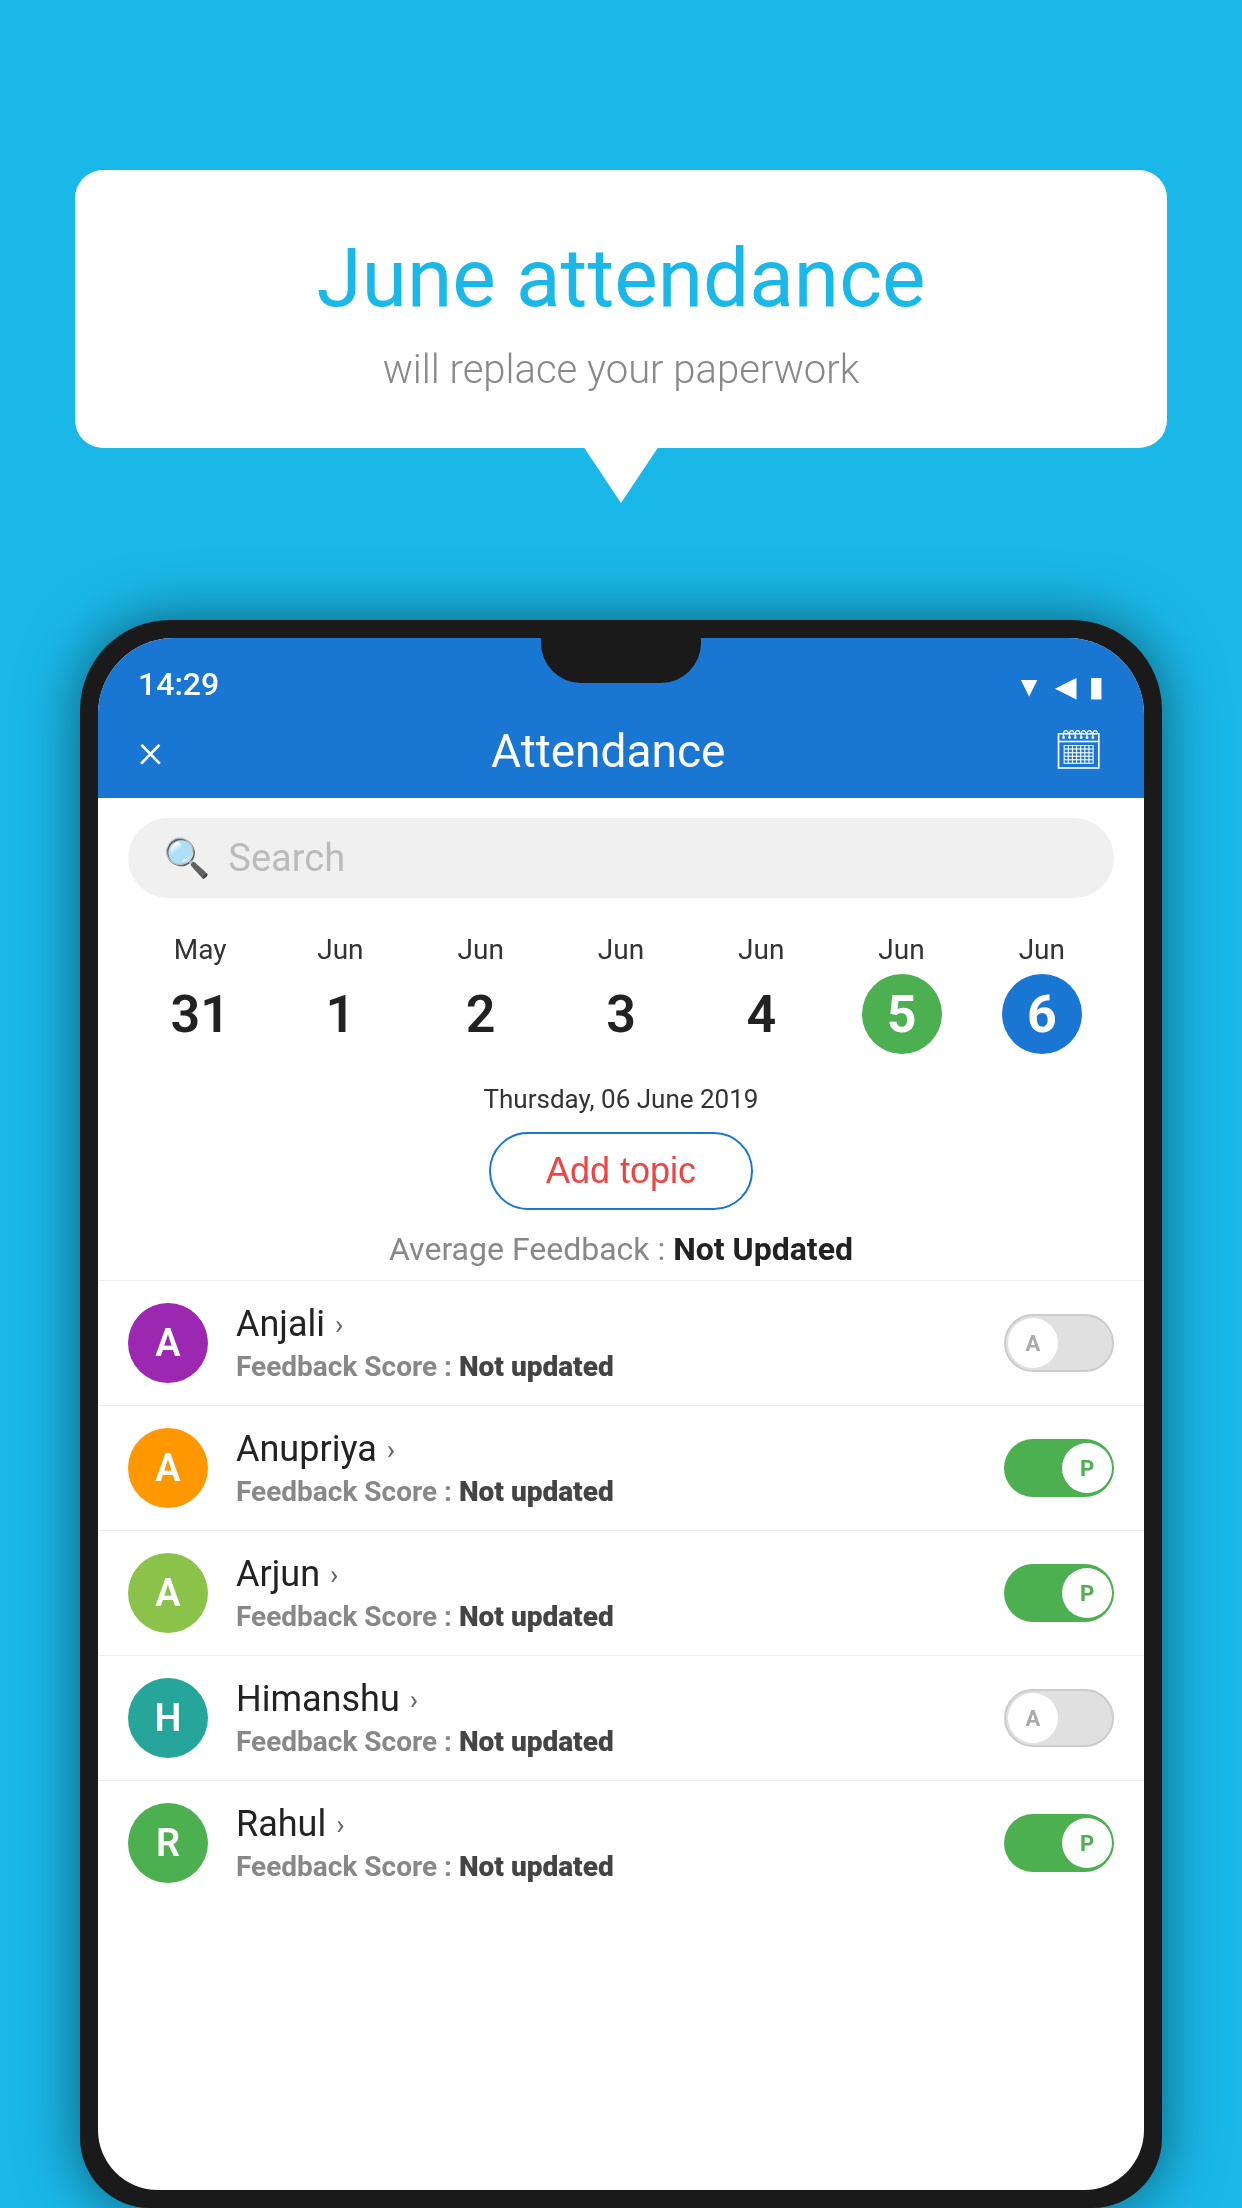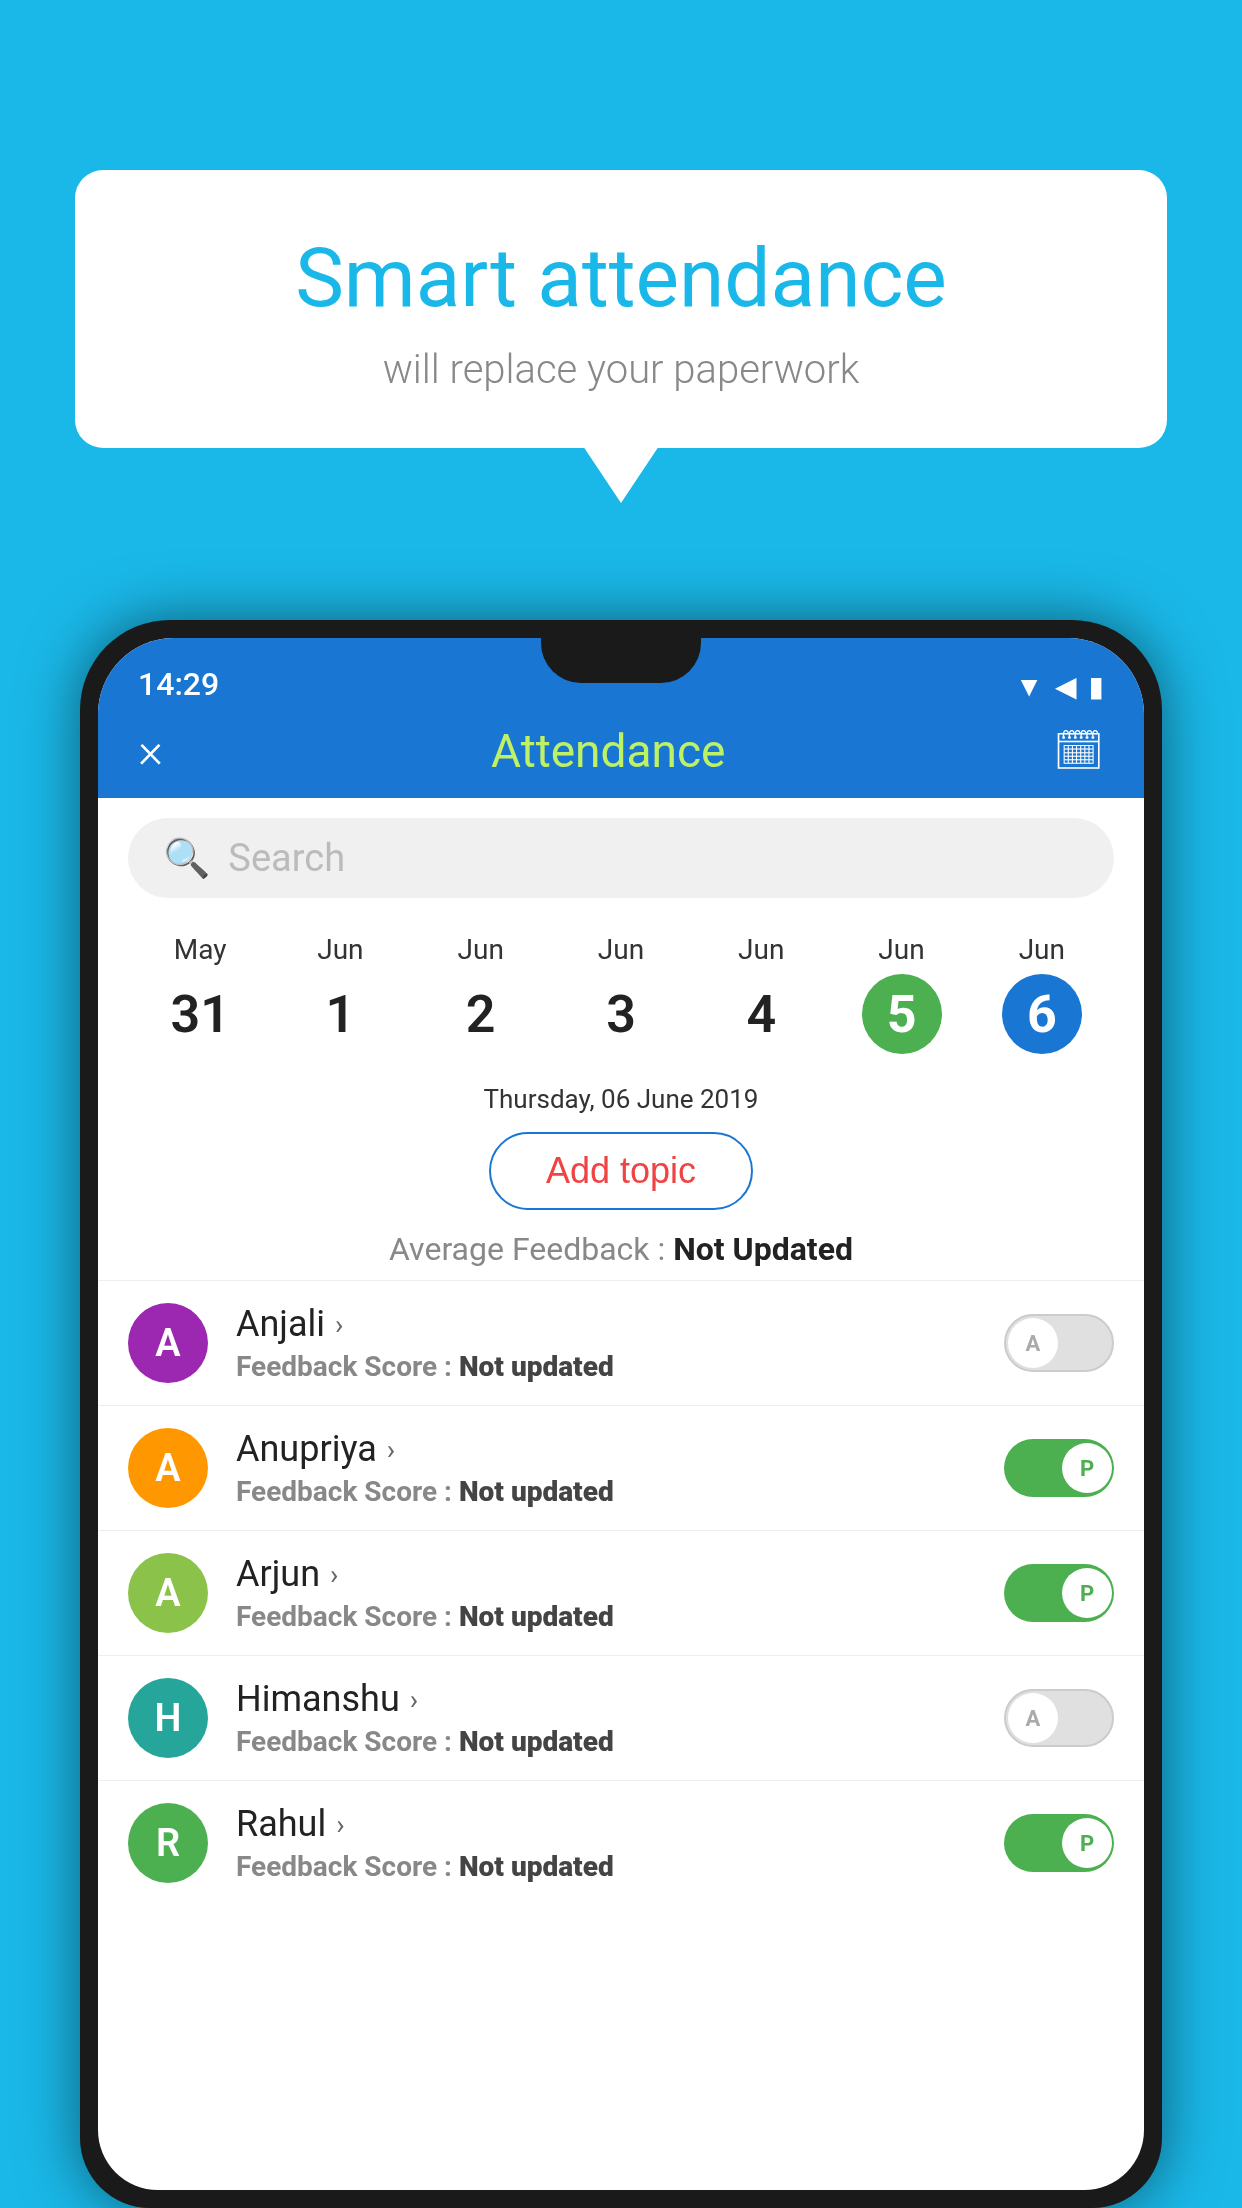--- a/index.html
+++ b/index.html
@@ -118,21 +118,21 @@
       align-items: center;
       justify-content: space-between;
       padding: 0 40px;
     }
     .header-close {
       color: white;
       font-size: 48px;
       font-weight: 300;
     }
     .header-title {
-      color: #bef264;
+      color: #ffffff;
       font-size: 46px;
       font-weight: 400;
     }
     .header-calendar {
       color: white;
       font-size: 40px;
     }
 
     
     .content-area {
@@ -313,21 +313,21 @@
     }
     .toggle-container.on .toggle-knob {
       right: 2px;
       color: #4caf50;
     }
   </style>
 </head>
 <body>
 
 <div class="speech-bubble">
-  <div class="bubble-title">Smart attendance</div>
+  <div class="bubble-title">June attendance</div>
   <div class="bubble-subtitle">will replace your paperwork</div>
 </div>
 
 <div class="phone-outer">
   <div class="phone-screen">
 
     <div class="notch"></div>
 
     <div class="status-bar">
       <span class="status-time">14:29</span>

